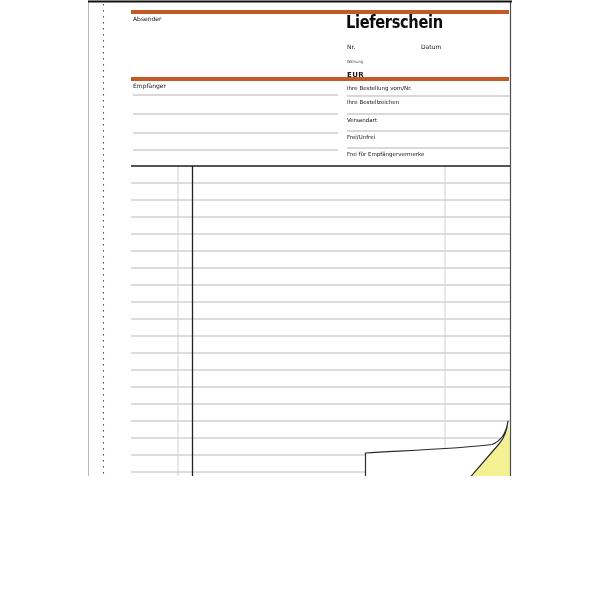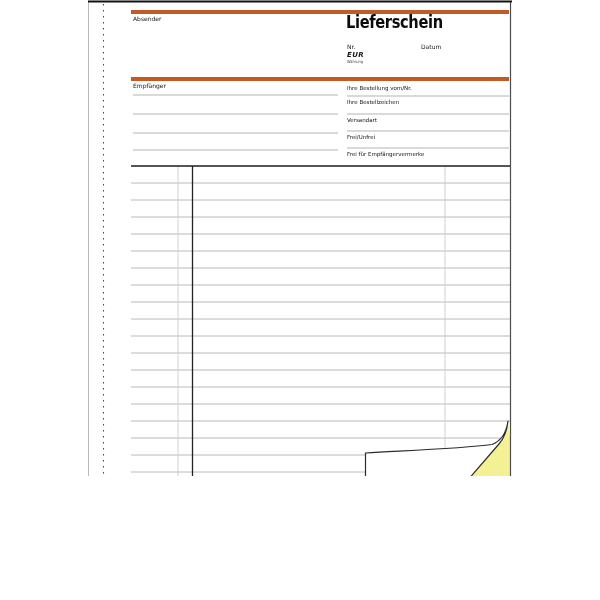--- a/index.html
+++ b/index.html
@@ -105,21 +105,21 @@
     <line x1="88" y1="1.5" x2="512" y2="1.5" stroke="#111111" stroke-width="2"></line>
     <line x1="510.5" y1="2" x2="510.5" y2="596" stroke="#4d4d4d" stroke-width="1.2"></line>
     <line x1="88" y1="596.5" x2="511" y2="596.5" stroke="#111111" stroke-width="1.8"></line>
   </svg>
 
   <div class="lbl lbl-6" style="left:133px;top:16px;">Absender</div>
   <div class="lbl title" style="left:346px;top:13px;">Lieferschein</div>
   <div class="lbl lbl-6" style="left:347px;top:44px;">Nr.</div>
   <div class="lbl lbl-6" style="left:421px;top:44px;">Datum</div>
   <div class="lbl lbl-tiny" style="left:347px;top:60px;">Währung</div>
-  <div class="lbl eur" style="left:347px;top:52px;font-style:italic;">EUR</div>
+  <div class="lbl eur" style="left:347px;top:72px;">EUR</div>
   <div class="lbl lbl-6" style="left:133px;top:83px;">Empfänger</div>
 
   <div class="lbl lbl-55 rcol" style="top:85px;">Ihre Bestellung vom/Nr.</div>
   <div class="lbl lbl-55 rcol" style="top:99px;">Ihre Bestellzeichen</div>
   <div class="lbl lbl-55 rcol" style="top:117px;">Versandart</div>
   <div class="lbl lbl-55 rcol" style="top:134px;">Frei/Unfrei</div>
   <div class="lbl lbl-55 rcol" style="top:151px;">Frei für Empfängervermerke</div>
 
   <div class="lbl lbl-55" style="left:133px;top:558px;">gepackt</div>
   <div class="lbl lbl-55" style="left:253px;top:558px;">kontrolliert</div>

